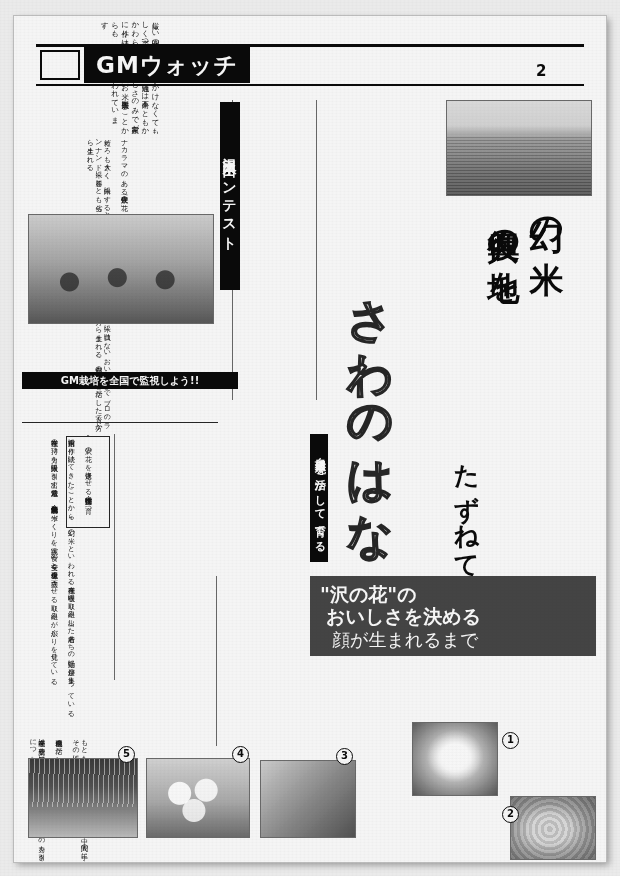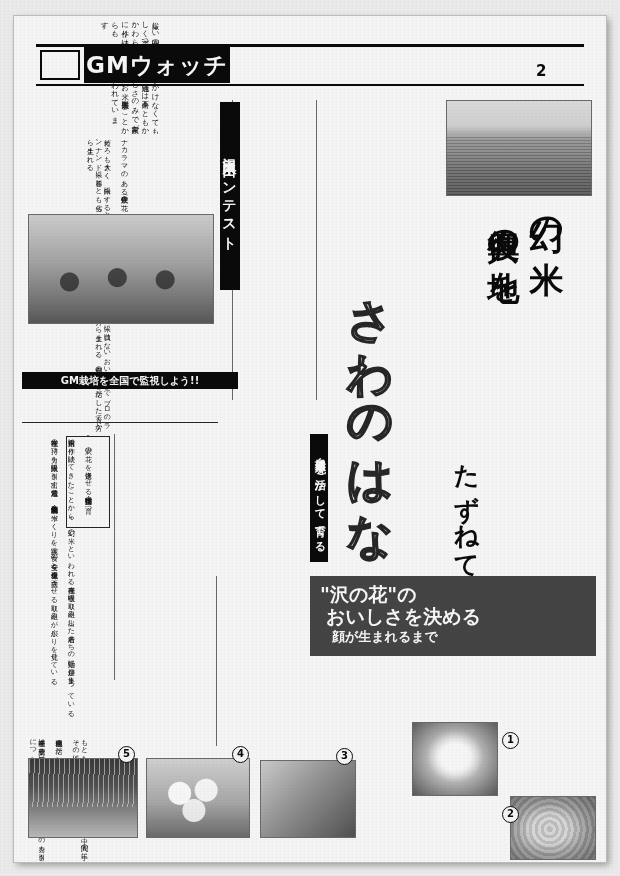--- a/index.html
+++ b/index.html
@@ -69,21 +69,21 @@
   .mast-rule-bot {
     position: absolute;
     left: 0; top: 40px; width: 548px; height: 2px;
     background: #111;
   }
   .gmwatch {
     position: absolute;
     left: 48px;
     top: 3px;
     height: 36px;
-    padding: 0 2px;
+    padding: 0 12px;
     background: #111;
     color: #f4f2ee;
     font-size: 23px;
     font-weight: bold;
     letter-spacing: 1px;
     display: flex;
     align-items: center;
     font-family: "DejaVu Sans", "Liberation Sans", sans-serif;
   }
   .mast-title {
@@ -316,21 +316,21 @@
 
     <div class="vr" style="left:100px; top:418px; height:246px;"></div>
 
     <div class="rulebox" style="left:52px; top:420px; width:44px; height:92px;"></div>
 
     <div class="vblackbox" style="left:296px; top:418px; width:18px; height:128px; font-size:11px;">自然環境を活かして育てる</div>
 
     <div class="dark-panel" style="left:296px; top:560px; width:286px; height:80px;">
       <div style="position:absolute; left:10px; top:6px; font-size:19px; font-weight:bold; color:#f4f2ee;">"沢の花"の</div>
       <div style="position:absolute; left:16px; top:28px; font-size:19px; font-weight:bold; color:#f4f2ee;">おいしさを決める</div>
-      <div style="position:absolute; left:22px; top:52px; font-size:13px; font-weight:bold; color:#f4f2ee;text-align:right;">顔が生まれるまで</div>
+      <div style="position:absolute; left:22px; top:52px; font-size:18px; font-weight:normal; color:#f4f2ee;text-align:right;">顔が生まれるまで</div>
     </div>
 
     <div class="photo bowl-photo" style="left:398px; top:706px; width:86px; height:74px;"></div>
     <div class="photonum" style="left:488px; top:716px;">1</div>
 
     <div class="photo pan-photo" style="left:496px; top:780px; width:86px; height:64px;"></div>
     <div class="photonum" style="left:488px; top:790px;">2</div>
 
     <div class="photo hand-photo" style="left:246px; top:744px; width:96px; height:78px;"></div>
     <div class="photonum" style="left:322px; top:732px;">3</div>

